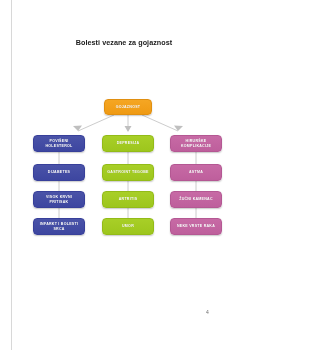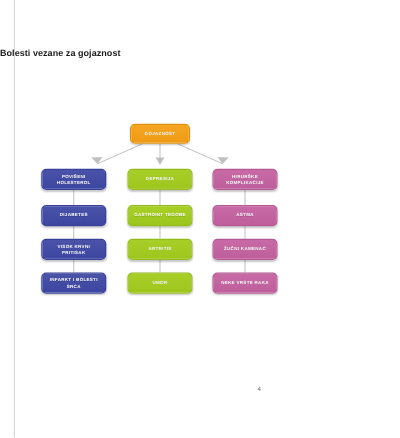--- a/index.html
+++ b/index.html
@@ -29,20 +29,21 @@
     top: 0;
     width: 1px;
     height: 350px;
     background: #d8d8d8;
   }
   .page-title {
     position: absolute;
     left: 0;
     top: 38px;
     width: 248px;
+    text-align: center;
     font-size: 7.2px;
     font-weight: bold;
     color: #1a1a1a;
     letter-spacing: 0.05px;
   }
   .page-number {
     position: absolute;
     left: 206px;
     top: 309px;
     font-size: 5px;

